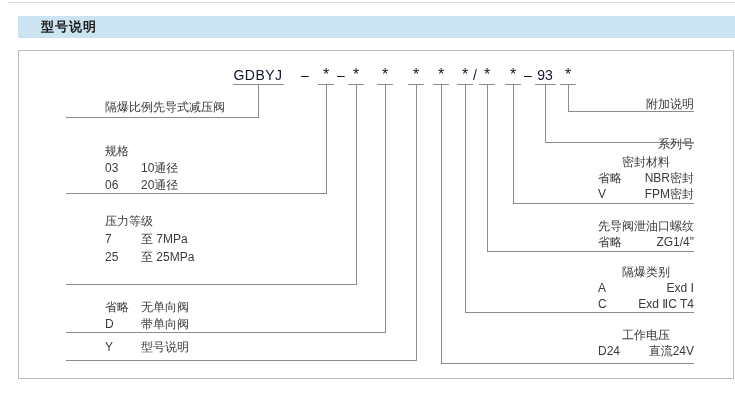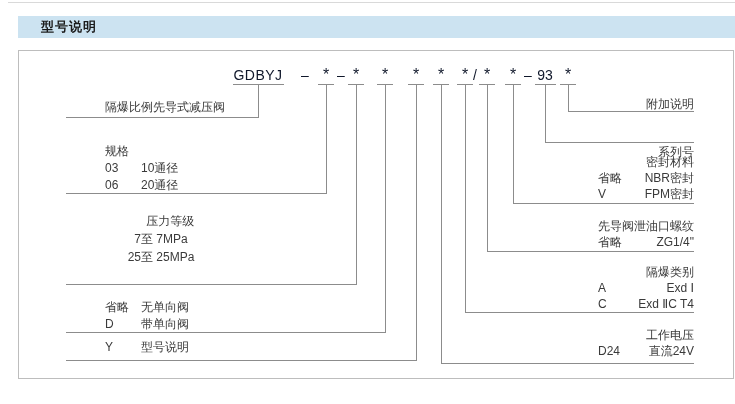--- a/index.html
+++ b/index.html
@@ -15,25 +15,25 @@
   .lines{position:absolute;left:0;top:0;}
   .code-part{
     position:absolute;top:67px;transform:translateX(-50%);
     font-size:14px;font-weight:500;color:#0f172a;white-space:nowrap;line-height:16px;
   }
   .code-star{font-size:16px;}
   
   .lg{position:absolute;left:58px;font-size:12px;color:#3a3a3a;white-space:nowrap;padding-left:39px;}
   .lg .grp-title{line-height:17px;}
   .lrow{display:flex;line-height:17px;}
-  .lg3 .grp-title,.lg3 .lrow{line-height:18px;text-align:right;}
+  .lg3 .grp-title,.lg3 .lrow{line-height:18px;}
   .lcode{width:36px;flex:none;}
   
   .rg{position:absolute;right:49px;font-size:12px;color:#3a3a3a;white-space:nowrap;
-      display:flex;flex-direction:column;align-items:flex-end;text-align:right;}
+      display:flex;flex-direction:column;align-items:center;text-align:right;}
   .rg .grp-title{line-height:16px;}
   .rrow{display:flex;justify-content:space-between;min-width:96px;line-height:16px;}
   .rrow .rcode{text-align:left;margin-right:12px;}
 </style>
 </head>
 <body>
 
 <div class="page">
 
   <div class="top-rule"></div>
@@ -133,21 +133,21 @@
     <div class="lrow">
       <span class="lcode">Y</span>
       <span>型号说明</span>
     </div>
   </div>
 
   <div class="rg" style="top:96px">
     <div class="grp-title">附加说明</div>
   </div>
 
-  <div class="rg" style="top:144px">
+  <div class="rg" style="top:136px">
     <div class="grp-title">系列号</div>
   </div>
 
   <div class="rg" style="top:154px">
     <div class="grp-title">密封材料</div>
     <div class="rrow">
       <span class="rcode">省略</span>
       <span>NBR密封</span>
     </div>
     <div class="rrow">

